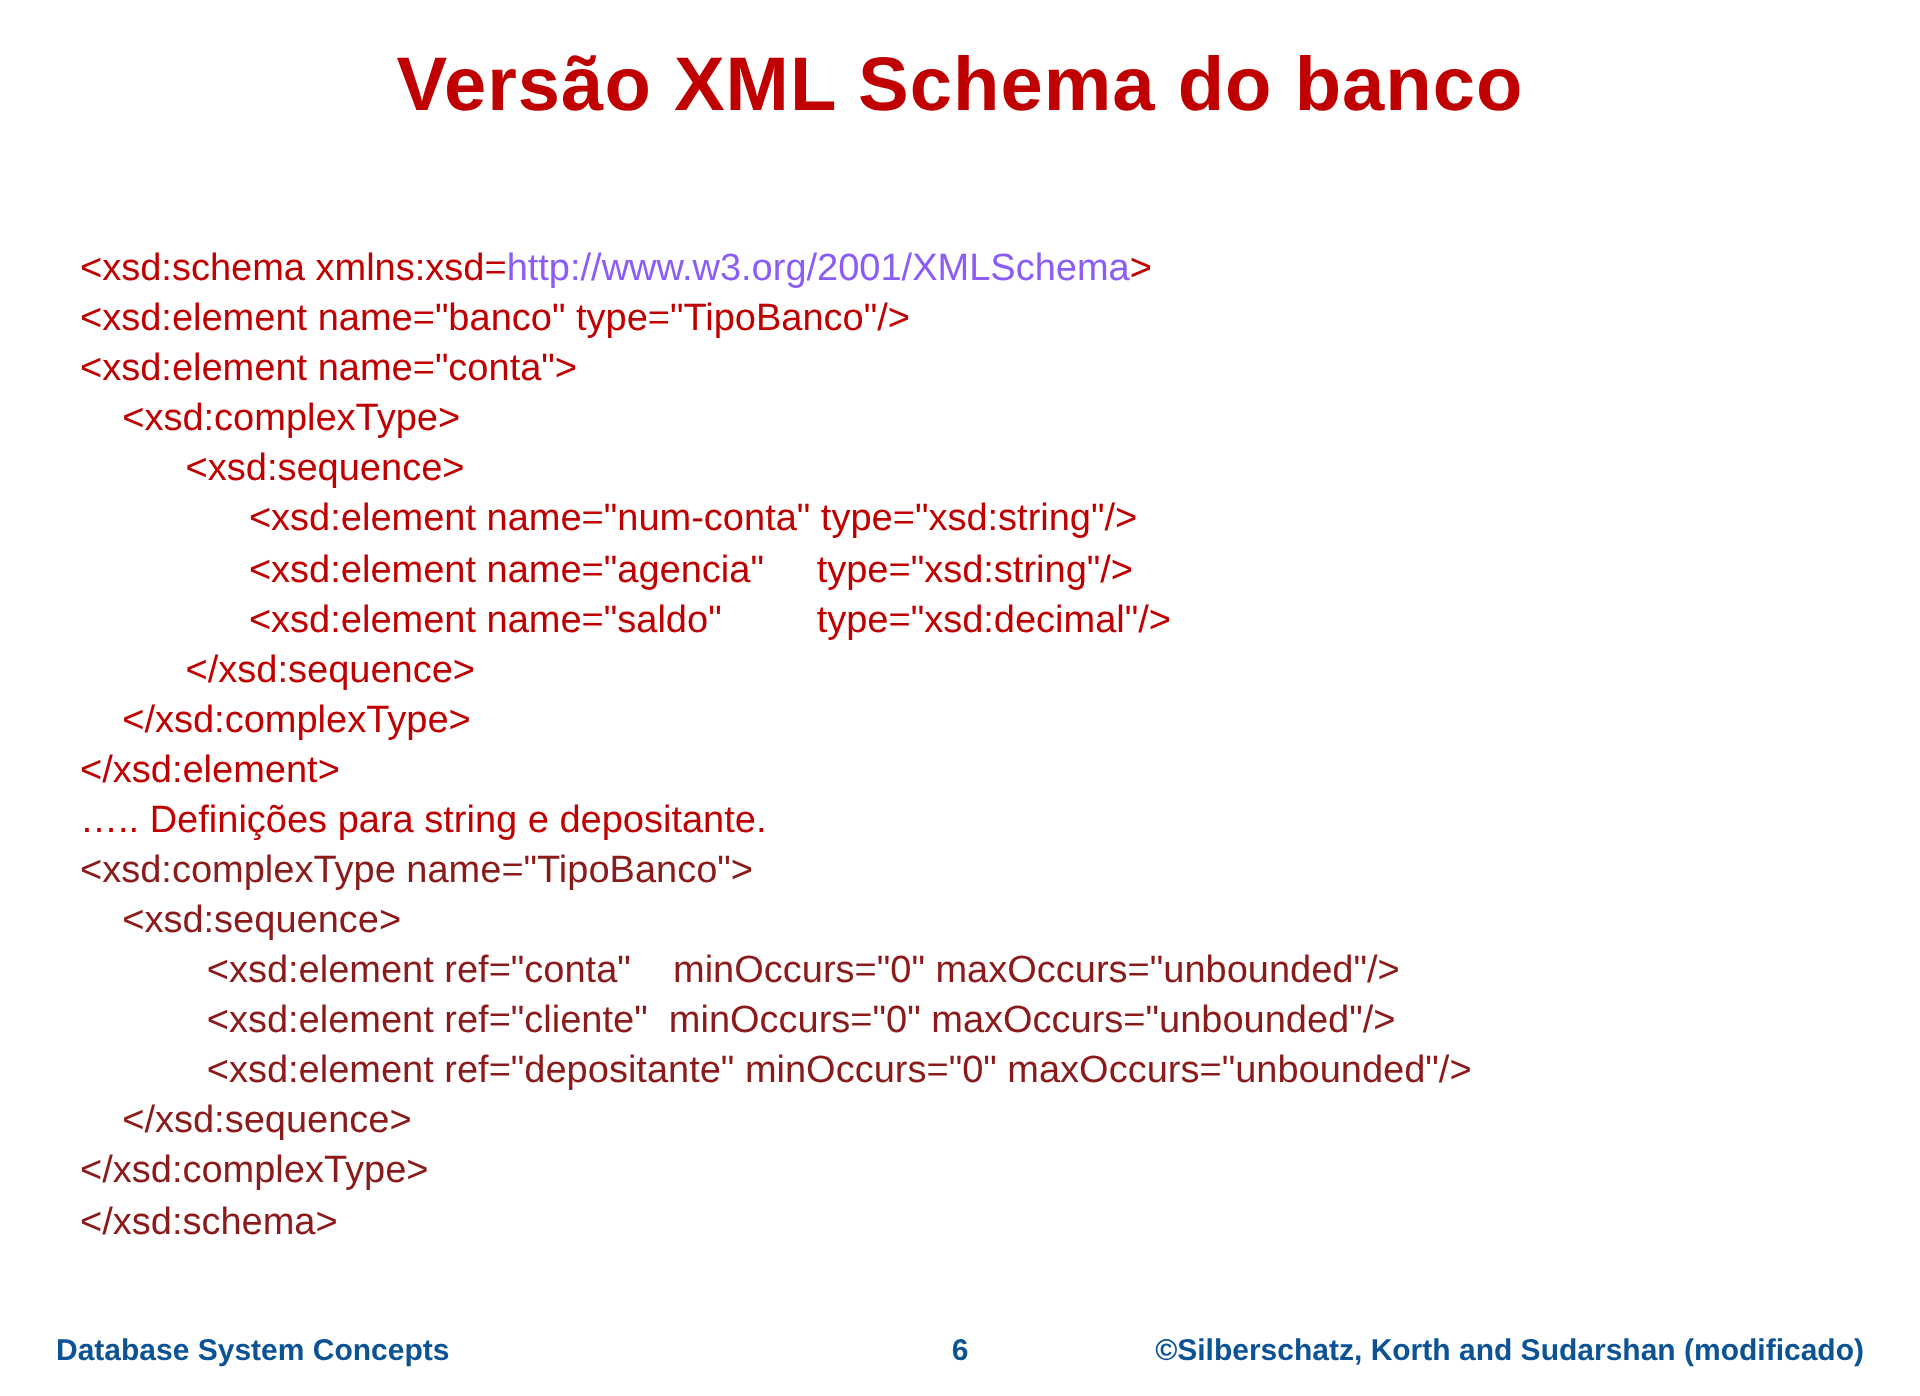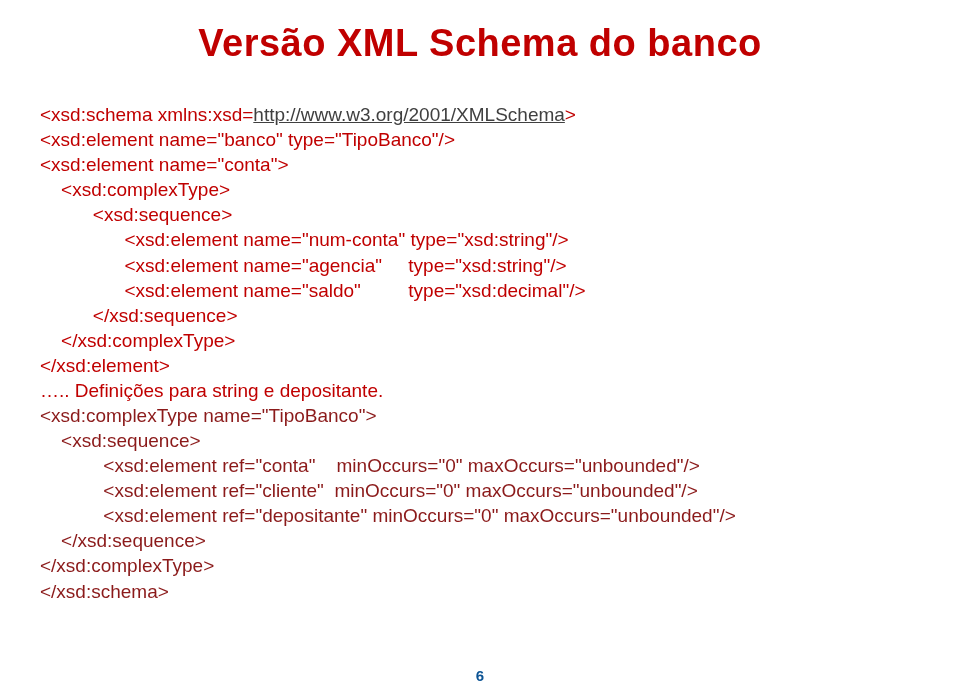--- a/index.html
+++ b/index.html
@@ -12,30 +12,30 @@
     overflow: hidden;
   }
   .slide {
     padding: 22px 40px 0 40px;
   }
   .title {
     text-align: center;
     font-size: 38px;
     font-weight: bold;
     color: #c00000;
-    margin-bottom: 12px;
+    margin-bottom: 32px;
     letter-spacing: 0.5px;
   }
   .code {
     font-size: 19px;
     line-height: 1.32;
     color: #c00000;
     white-space: pre;
   }
-  .code a { color: #404040; text-decoration: underline; }
+  .code a { color: #8b5cf6; }
   .dark { color: #8b1a1a; }
   .footer {
     position: absolute;
     bottom: 14px;
     left: 0;
     width: 100%;
     display: flex;
     justify-content: space-between;
     align-items: flex-end;
     padding: 0 28px;
@@ -74,14 +74,16 @@
 <span class="dark">    &lt;xsd:sequence&gt;</span>
 <span class="dark">            &lt;xsd:element ref="conta"    minOccurs="0" maxOccurs="unbounded"/&gt;</span>
 <span class="dark">            &lt;xsd:element ref="cliente"  minOccurs="0" maxOccurs="unbounded"/&gt;</span>
 <span class="dark">            &lt;xsd:element ref="depositante" minOccurs="0" maxOccurs="unbounded"/&gt;</span>
 <span class="dark">    &lt;/xsd:sequence&gt;</span>
 <span class="dark">&lt;/xsd:complexType&gt;</span>
 <span class="dark">&lt;/xsd:schema&gt;</span></div>
 </div>
 
 <div class="footer">
+  <span class="footer-left">Database System Concepts</span>
   <span class="footer-center">6</span>
+  <span class="footer-right">©Silberschatz, Korth and Sudarshan (modificado)</span>
 </div>
 
 </body></html>

